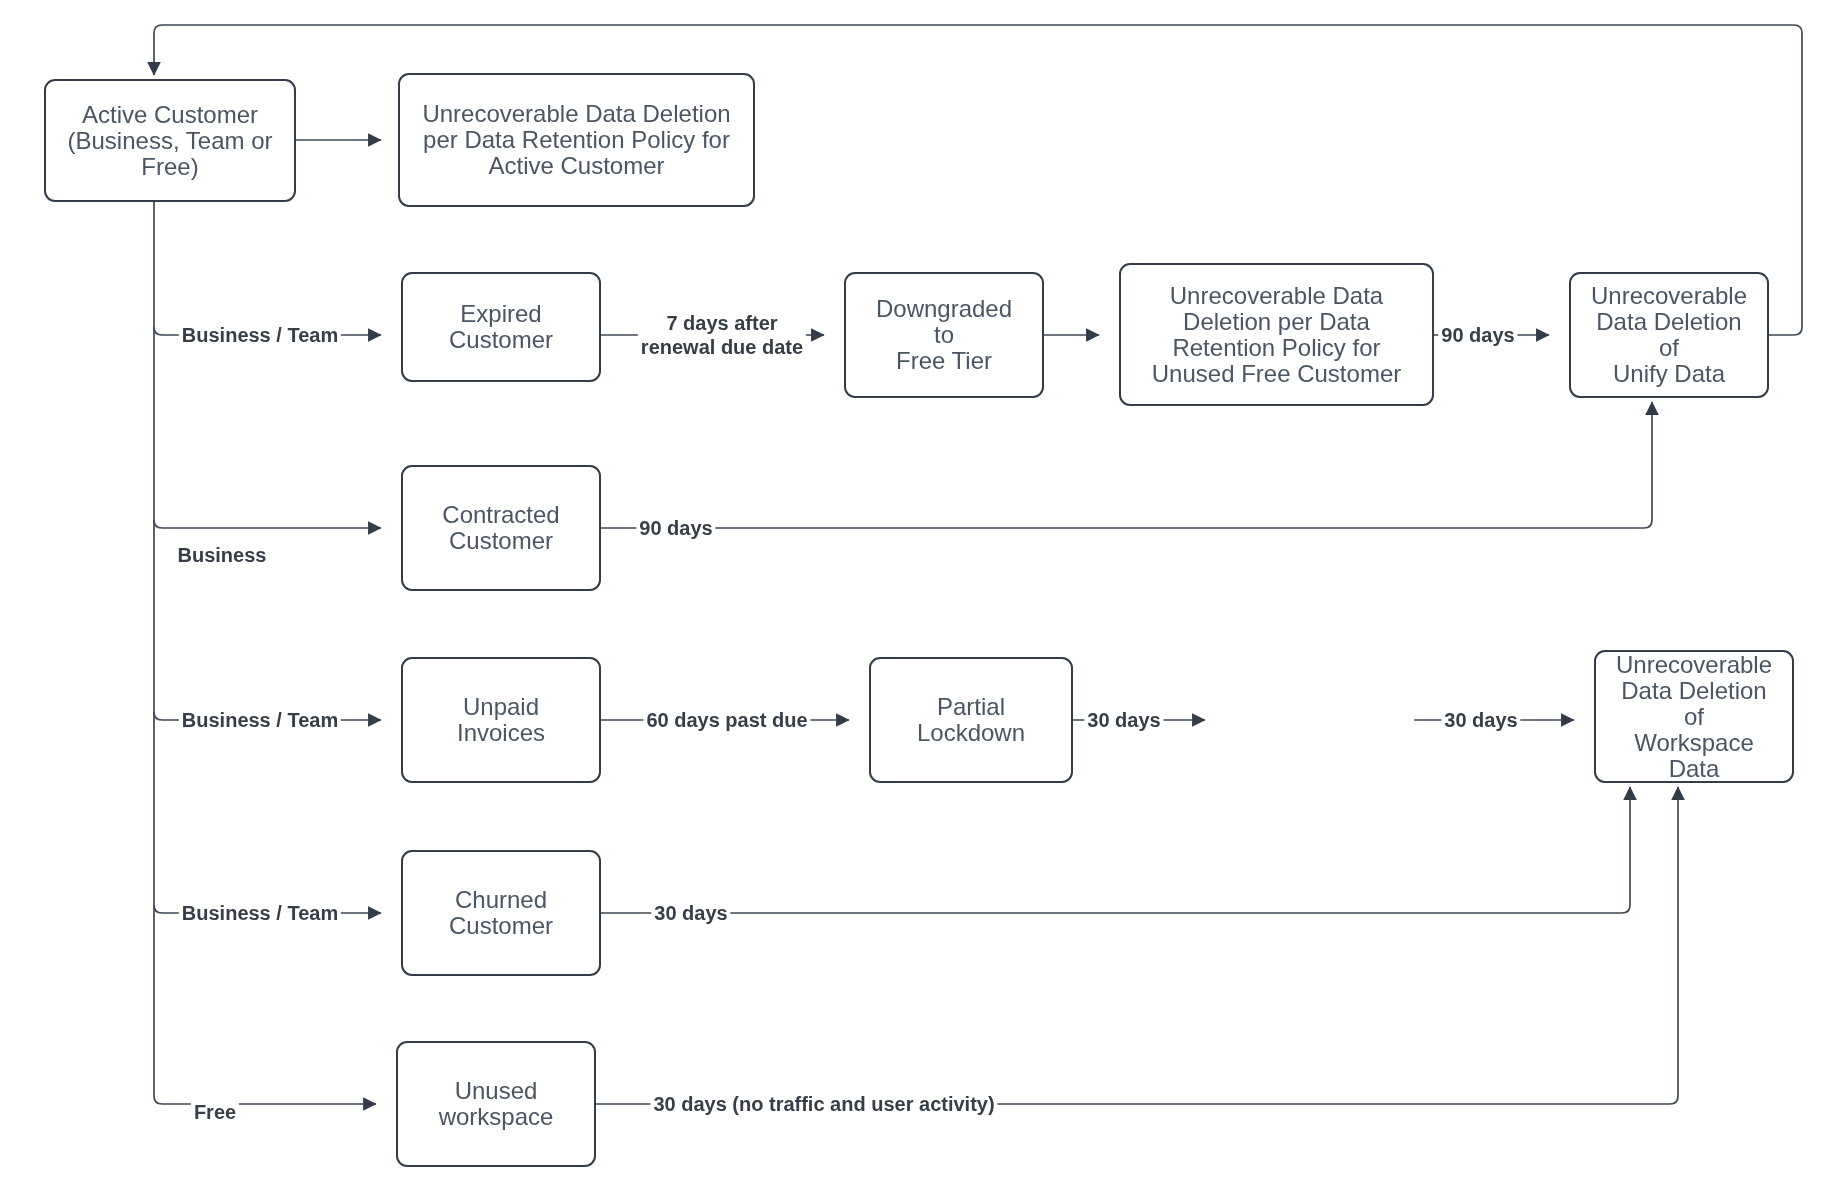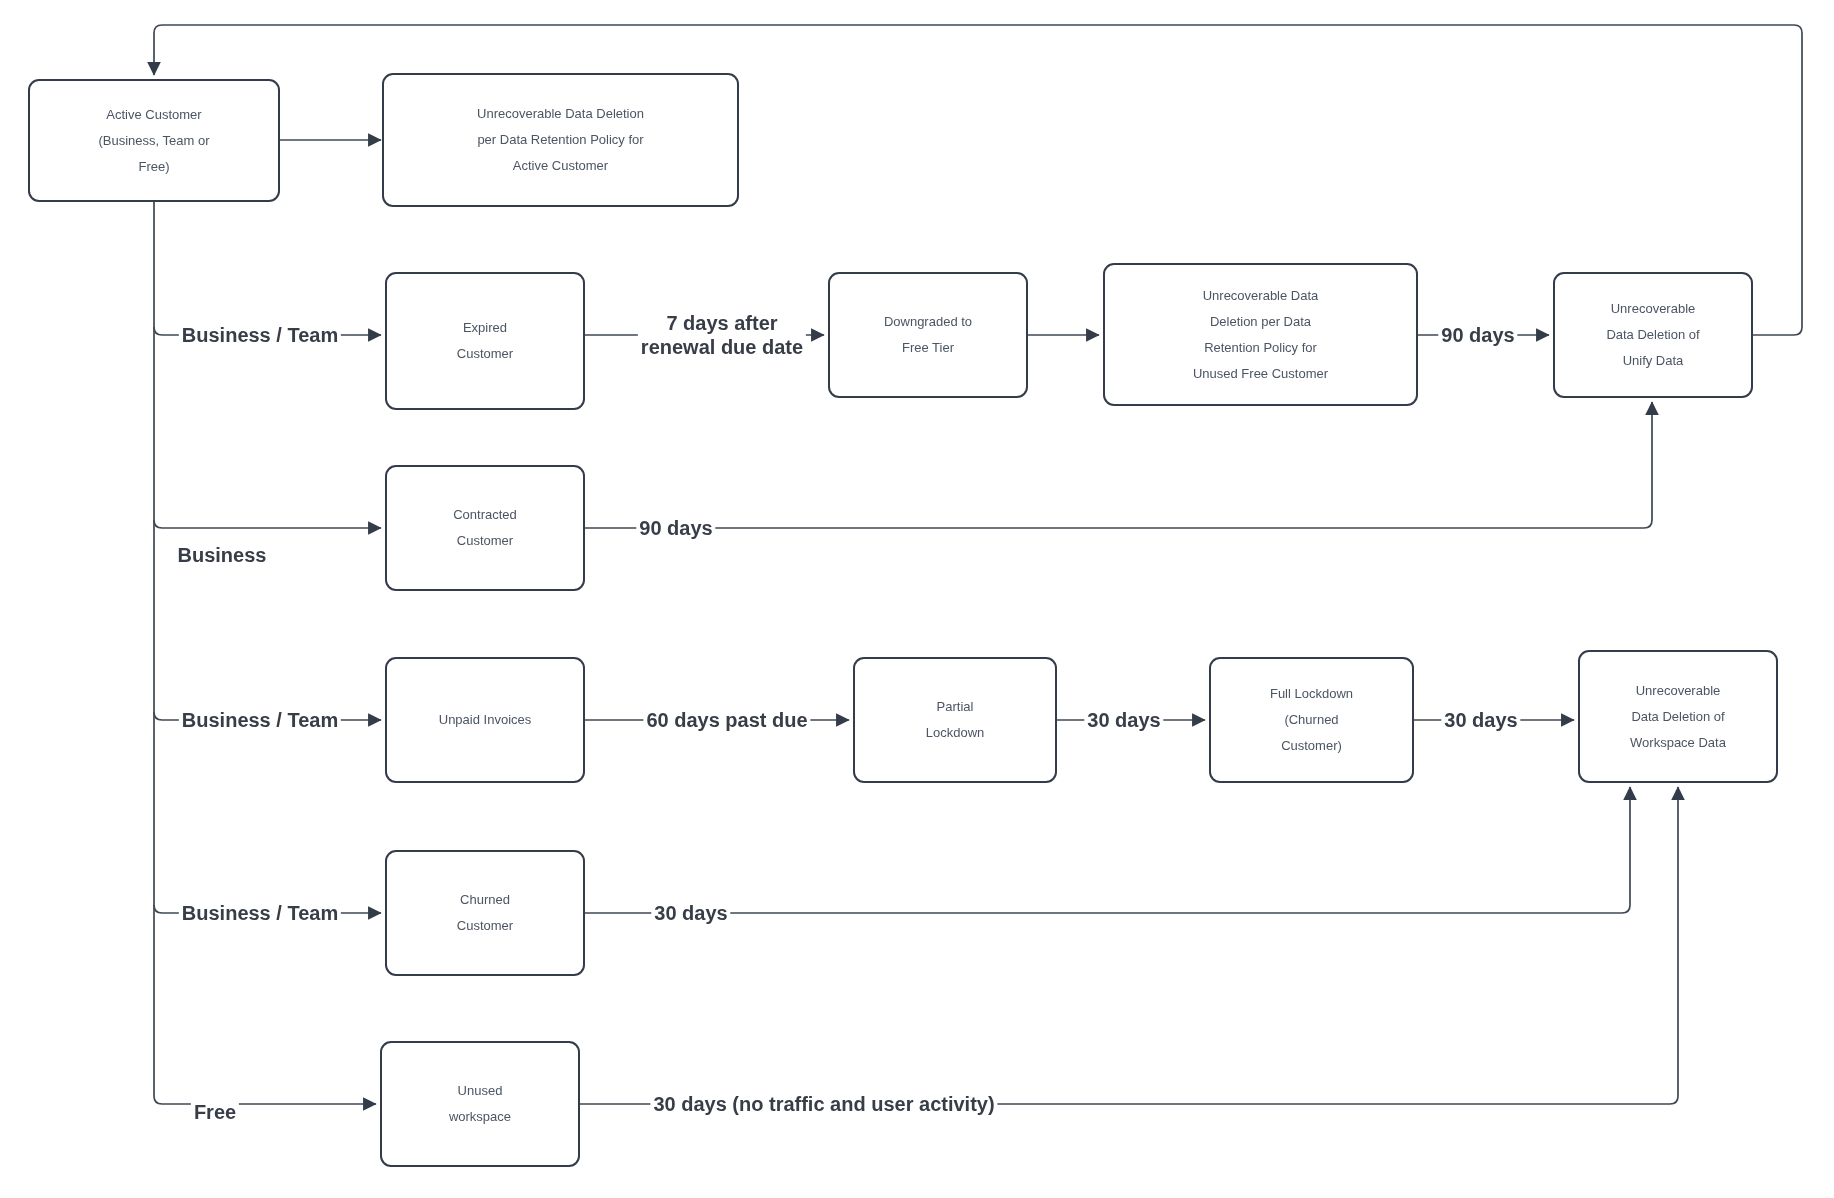--- a/index.html
+++ b/index.html
@@ -13,23 +13,24 @@
   .edges{position:absolute;left:0;top:0;width:1834px;height:1198px;}
   .node{
     position:absolute;
     box-sizing:border-box;
     border:2.5px solid #343c49;
     border-radius:11px;
     background:#ffffff;
     display:flex;align-items:center;justify-content:center;
     text-align:center;
     color:#4b5563;
-    font-size:13px;line-height:26px;
+    font-size:24px;line-height:26px;
     white-space:pre-line;
     padding:4px 20px;
+    margin-left:16px;
   }
   .elabel{
     position:absolute;
     transform:translate(-50%,-50%);
     background:#ffffff;
     color:#383e48;
     font-weight:700;
     font-size:20px;line-height:24px;
     white-space:pre-line;
     text-align:center;
@@ -66,39 +67,36 @@
       <path d="M 580 1104 H 1670 Q 1678 1104 1678 1096 V 787" marker-end="url(#arr)"></path>
     </g>
   </svg>
 
   <div class="node" style="left:28px;top:79px;width:252px;height:123px;">Active Customer
 (Business, Team or
 Free)</div>
   <div class="node" style="left:382px;top:73px;width:357px;height:134px;">Unrecoverable Data Deletion
 per Data Retention Policy for
 Active Customer</div>
-  <div class="node" style="left:385px;top:272px;width:200px;height:138px;">Expired
+  <div class="node" style="left:385px;top:272px;width:200px;height:110px;">Expired
 Customer</div>
   <div class="node" style="left:828px;top:272px;width:200px;height:126px;">Downgraded to
 Free Tier</div>
   <div class="node" style="left:1103px;top:263px;width:315px;height:143px;">Unrecoverable Data
 Deletion per Data
 Retention Policy for
 Unused Free Customer</div>
   <div class="node" style="left:1553px;top:272px;width:200px;height:126px;">Unrecoverable
 Data Deletion of
 Unify Data</div>
   <div class="node" style="left:385px;top:465px;width:200px;height:126px;">Contracted
 Customer</div>
   <div class="node" style="left:853px;top:657px;width:204px;height:126px;">Partial
 Lockdown</div>
   <div class="node" style="left:385px;top:657px;width:200px;height:126px;">Unpaid Invoices</div>
-  <div class="node" style="left:1209px;top:657px;width:205px;height:126px;">Full Lockdown
-(Churned
-Customer)</div>
   <div class="node" style="left:1578px;top:650px;width:200px;height:133px;">Unrecoverable
 Data Deletion of
 Workspace Data</div>
   <div class="node" style="left:385px;top:850px;width:200px;height:126px;">Churned
 Customer</div>
   <div class="node" style="left:380px;top:1041px;width:200px;height:126px;">Unused
 workspace</div>
 
   <span class="elabel" style="left:260px;top:335px;">Business / Team</span>
   <span class="elabel" style="left:722px;top:335px;">7 days after

